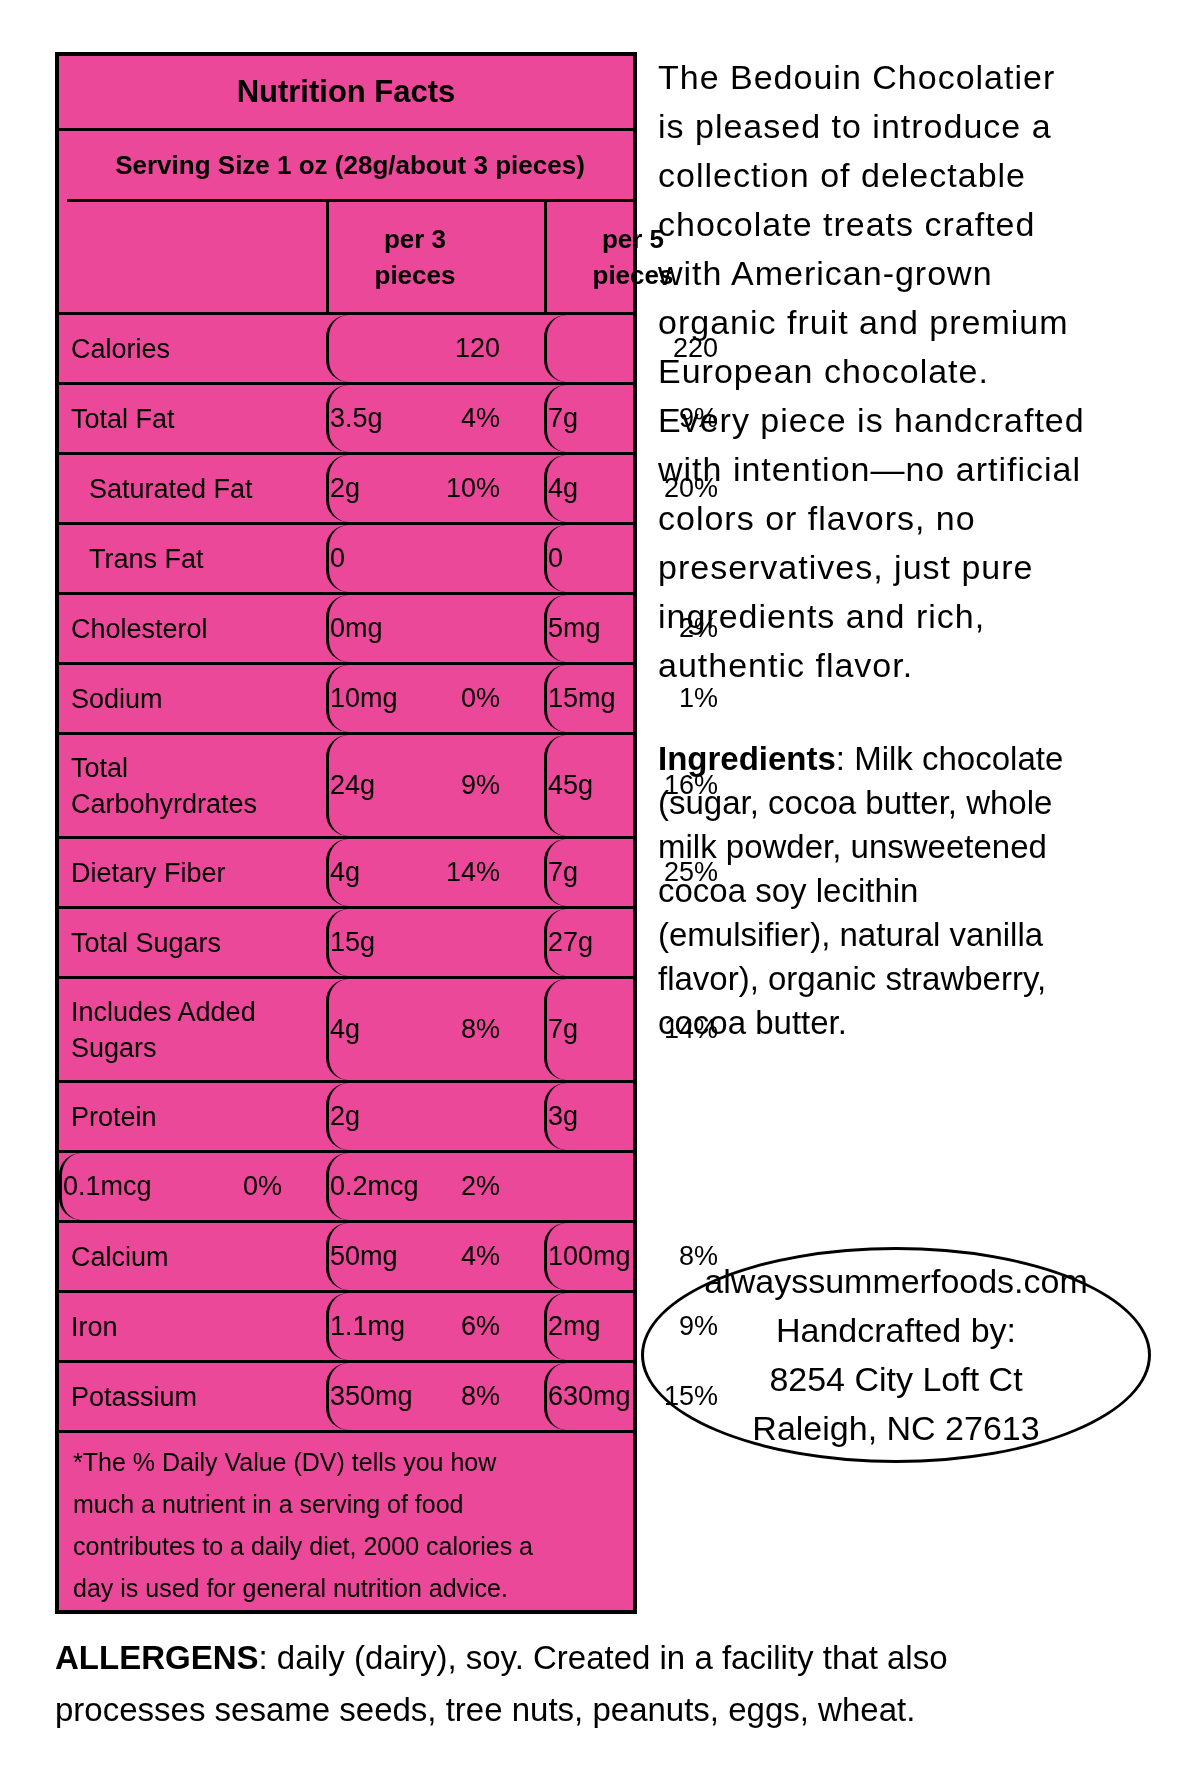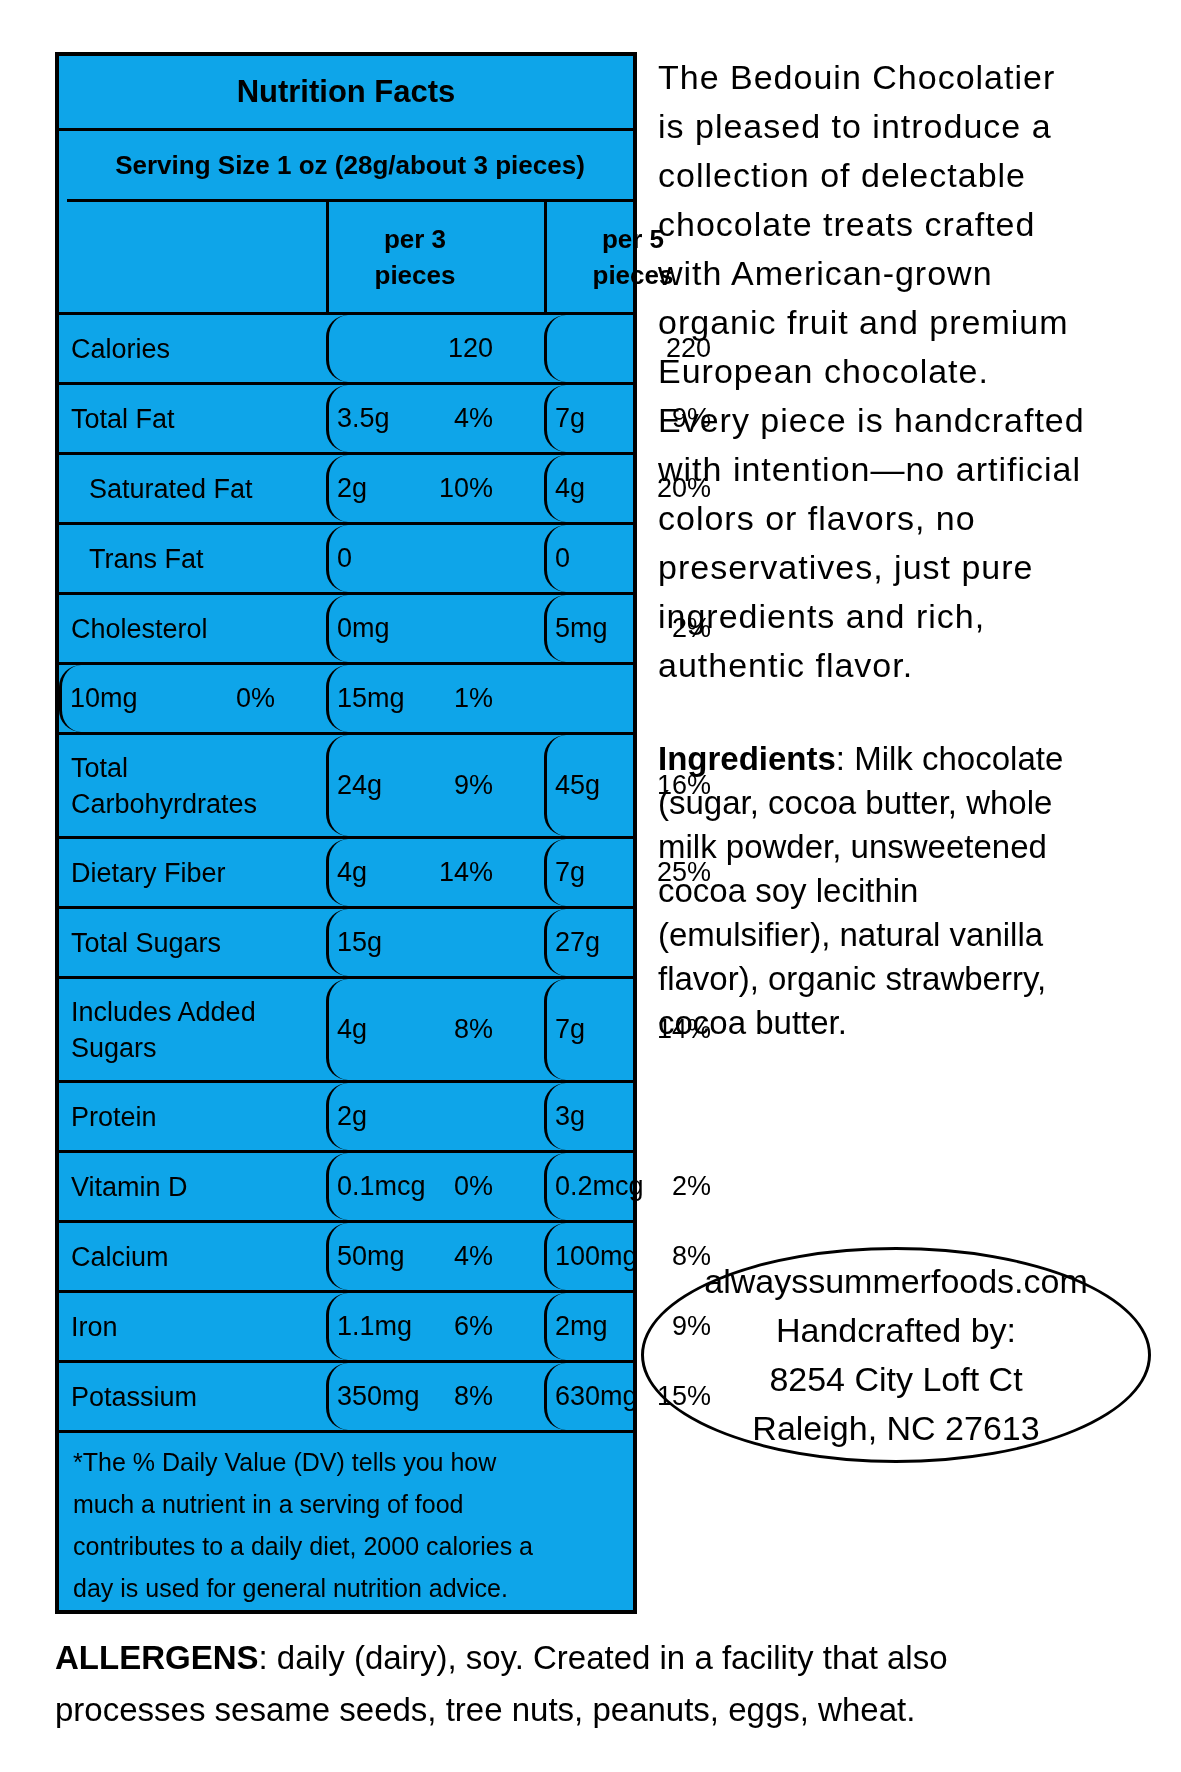--- a/index.html
+++ b/index.html
@@ -14,21 +14,21 @@
     overflow: hidden;
   }
 
   
   .nf {
     position: absolute;
     left: 55px;
     top: 52px;
     width: 582px;
     border: 4px solid #000;
-    background: #0ea5e9;
+    background: #ec4899;
   }
   .nf-title {
     height: 75px;
     display: flex;
     align-items: center;
     justify-content: center;
     font-size: 31px;
     font-weight: bold;
     border-bottom: 3px solid #000;
   }
@@ -63,21 +63,21 @@
   }
   .label-cell {
     padding-left: 12px;
     padding-right: 6px;
     font-size: 27px;
     line-height: 36px;
   }
   .label-cell.indent { padding-left: 30px; }
   .val-cell {
     justify-content: space-between;
-    padding: 0 8px;
+    padding: 0 1px;
     font-size: 27px;
     border-left: 3px solid #000;
     border-radius: 22px;
   }
   .nf-foot {
     border-top: 3px solid #000;
     height: 180px;
     padding: 8px 14px 0 14px;
     font-size: 25px;
     line-height: 42px;
@@ -203,20 +203,21 @@
       <span class="amt">0mg</span>
       <span class="dv"></span>
     </div>
     <div class="cell val-cell">
       <span class="amt">5mg</span>
       <span class="dv">2%</span>
     </div>
   </div>
 
   <div class="nf-row">
+    <div class="cell label-cell">Sodium</div>
     <div class="cell val-cell">
       <span class="amt">10mg</span>
       <span class="dv">0%</span>
     </div>
     <div class="cell val-cell">
       <span class="amt">15mg</span>
       <span class="dv">1%</span>
     </div>
   </div>
 
@@ -274,21 +275,20 @@
       <span class="amt">2g</span>
       <span class="dv"></span>
     </div>
     <div class="cell val-cell">
       <span class="amt">3g</span>
       <span class="dv"></span>
     </div>
   </div>
 
   <div class="nf-row">
-    <div class="cell label-cell">Vitamin D</div>
     <div class="cell val-cell">
       <span class="amt">0.1mcg</span>
       <span class="dv">0%</span>
     </div>
     <div class="cell val-cell">
       <span class="amt">0.2mcg</span>
       <span class="dv">2%</span>
     </div>
   </div>
 

